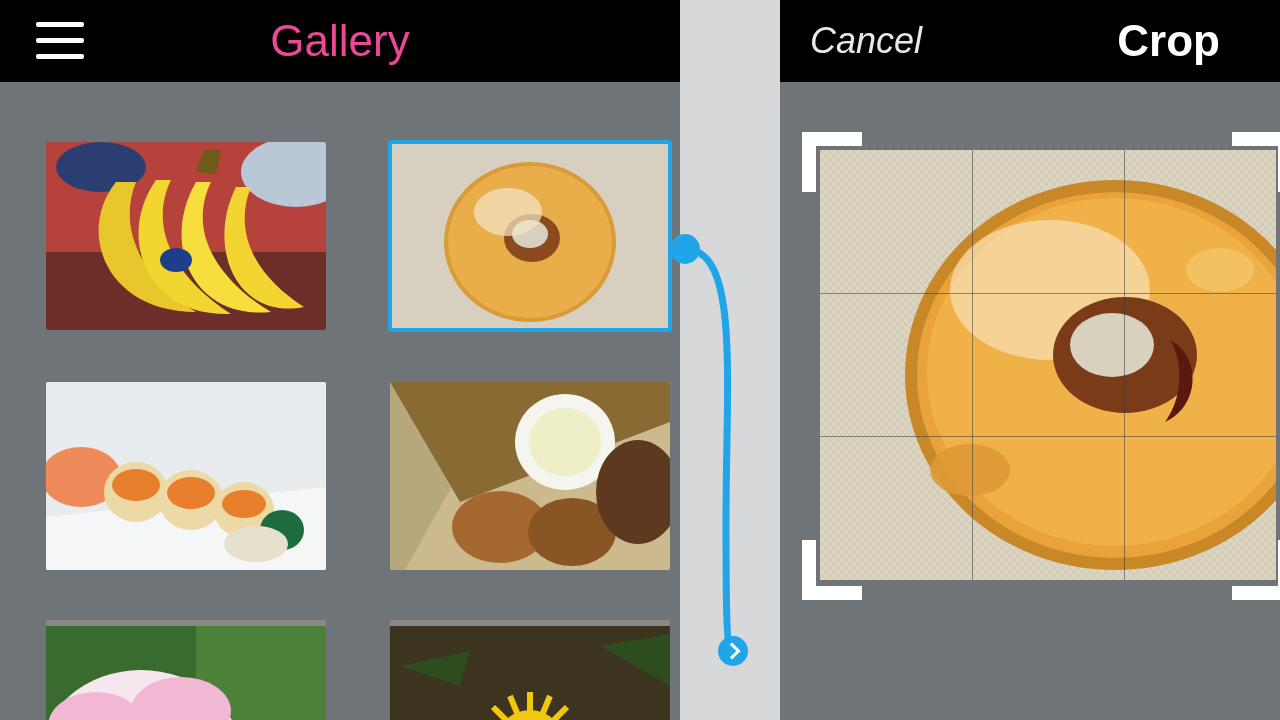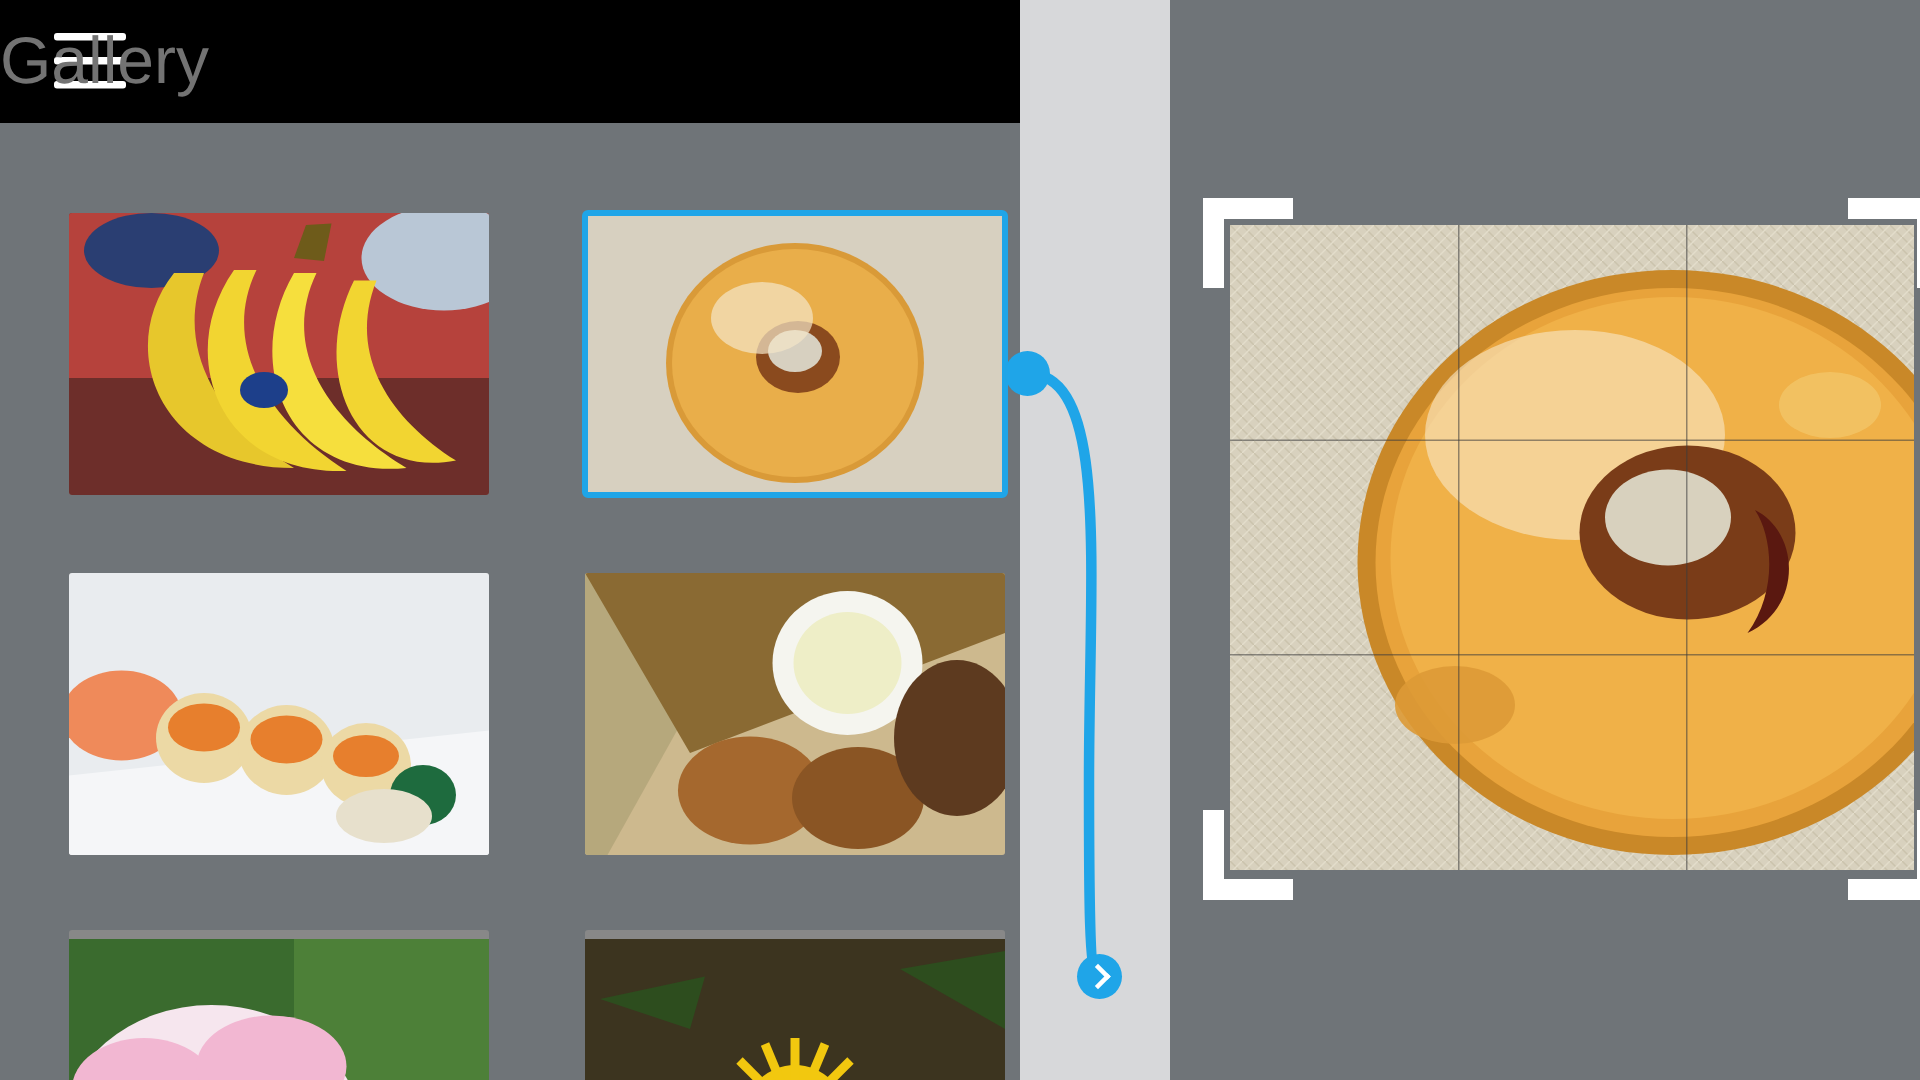--- a/index.html
+++ b/index.html
@@ -4,21 +4,21 @@
 <style>
   html,body{margin:0;padding:0;width:1280px;height:720px;overflow:hidden;font-family:-apple-system,Helvetica,Arial,sans-serif;background:#ccc;}
   .stage{position:relative;width:1280px;height:720px;}
 
   
   .panel-left{position:absolute;left:0;top:0;width:680px;height:720px;background:#6f7478;}
   .hdr-left{position:absolute;left:0;top:0;width:680px;height:82px;background:#000;}
   .menu-btn{position:absolute;left:36px;top:18px;width:60px;height:46px;cursor:pointer;}
   .menu-btn .bar{position:absolute;left:0;width:48px;height:5px;background:#fff;border-radius:2px;}
   .menu-btn .b1{top:4px;} .menu-btn .b2{top:20px;} .menu-btn .b3{top:36px;}
-  .hdr-left-title{position:absolute;left:0;top:0;width:680px;height:82px;line-height:82px;color:#737373;font-size:44px;font-weight:500;}
+  .hdr-left-title{position:absolute;left:0;top:0;width:680px;height:82px;line-height:82px;text-align:center;color:#ec4899;font-size:44px;font-weight:500;}
 
   .thumbs{position:absolute;left:0;top:82px;width:680px;height:638px;}
   .thumb{position:absolute;width:280px;height:188px;background:#888;cursor:pointer;border-radius:2px;overflow:hidden;}
   .t1{left:46px;top:60px;} .t2{left:390px;top:60px;}
   .t3{left:46px;top:300px;} .t4{left:390px;top:300px;}
   .t5{left:46px;top:538px;height:200px;border-bottom-left-radius:0;border-bottom-right-radius:0;} 
   .t6{left:390px;top:538px;height:200px;border-bottom-left-radius:0;border-bottom-right-radius:0;}
   .thumb svg{width:100%;height:100%;display:block;}
   .thumb.selected{outline:4px solid #1fa5e8;outline-offset:-2px;}
 
@@ -171,20 +171,24 @@
           </g>
         </svg>
       </div>
 
     </div>
   </div>
 
   <div class="gap"></div>
 
   <div class="panel-right">
+    <div class="hdr-right">
+      <div class="cancel">Cancel</div>
+      <div class="hdr-right-title">Crop</div>
+    </div>
 
     <div class="crop-zone">
       <div class="crop-img">
         <svg viewBox="0 0 456 430">
           <defs>
             <pattern id="linen" width="8" height="8" patternUnits="userSpaceOnUse">
               <rect width="8" height="8" fill="#d8d1be"></rect>
               <line x1="0" y1="0" x2="8" y2="8" stroke="#cbc3ad" stroke-width="1"></line>
               <line x1="8" y1="0" x2="0" y2="8" stroke="#e3ddcb" stroke-width="1"></line>
             </pattern>

